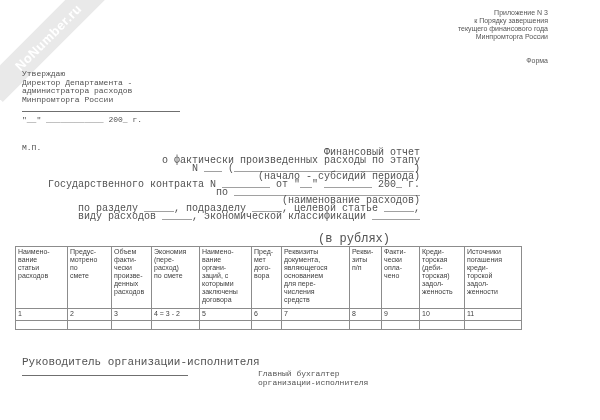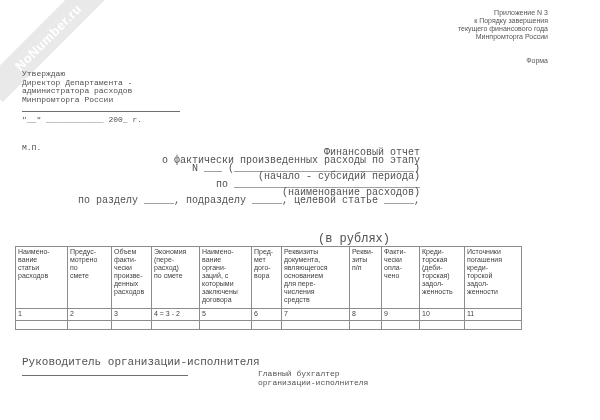--- a/index.html
+++ b/index.html
@@ -69,23 +69,25 @@
     <div class="sig-line"></div>
     <div class="date-line">"__" ____________ 200_ г.</div>
     <div class="seal">М.П.</div>
   </div>
 
   <div class="title mono">
     <div>Финансовый отчет</div>
     <div>о фактически произведенных расходы по этапу</div>
     <div>N ___ (______________________________)</div>
     <div>(начало - субсидий периода)</div>
+    <div>Государственного контракта N ________ от "__" ________ 200_ г.</div>
     <div>по _______________________________</div>
     <div>(наименование расходов)</div>
     <div>по разделу _____, подразделу _____, целевой статье _____,</div>
+    <div>виду расходов _____, экономической классификации ________</div>
   </div>
 
   <div class="rubles mono">(в рублях)</div>
 
   <table class="report">
     <colgroup>
       <col style="width:52px">
         <col style="width:44px">
         <col style="width:40px">
       <col style="width:48px">

